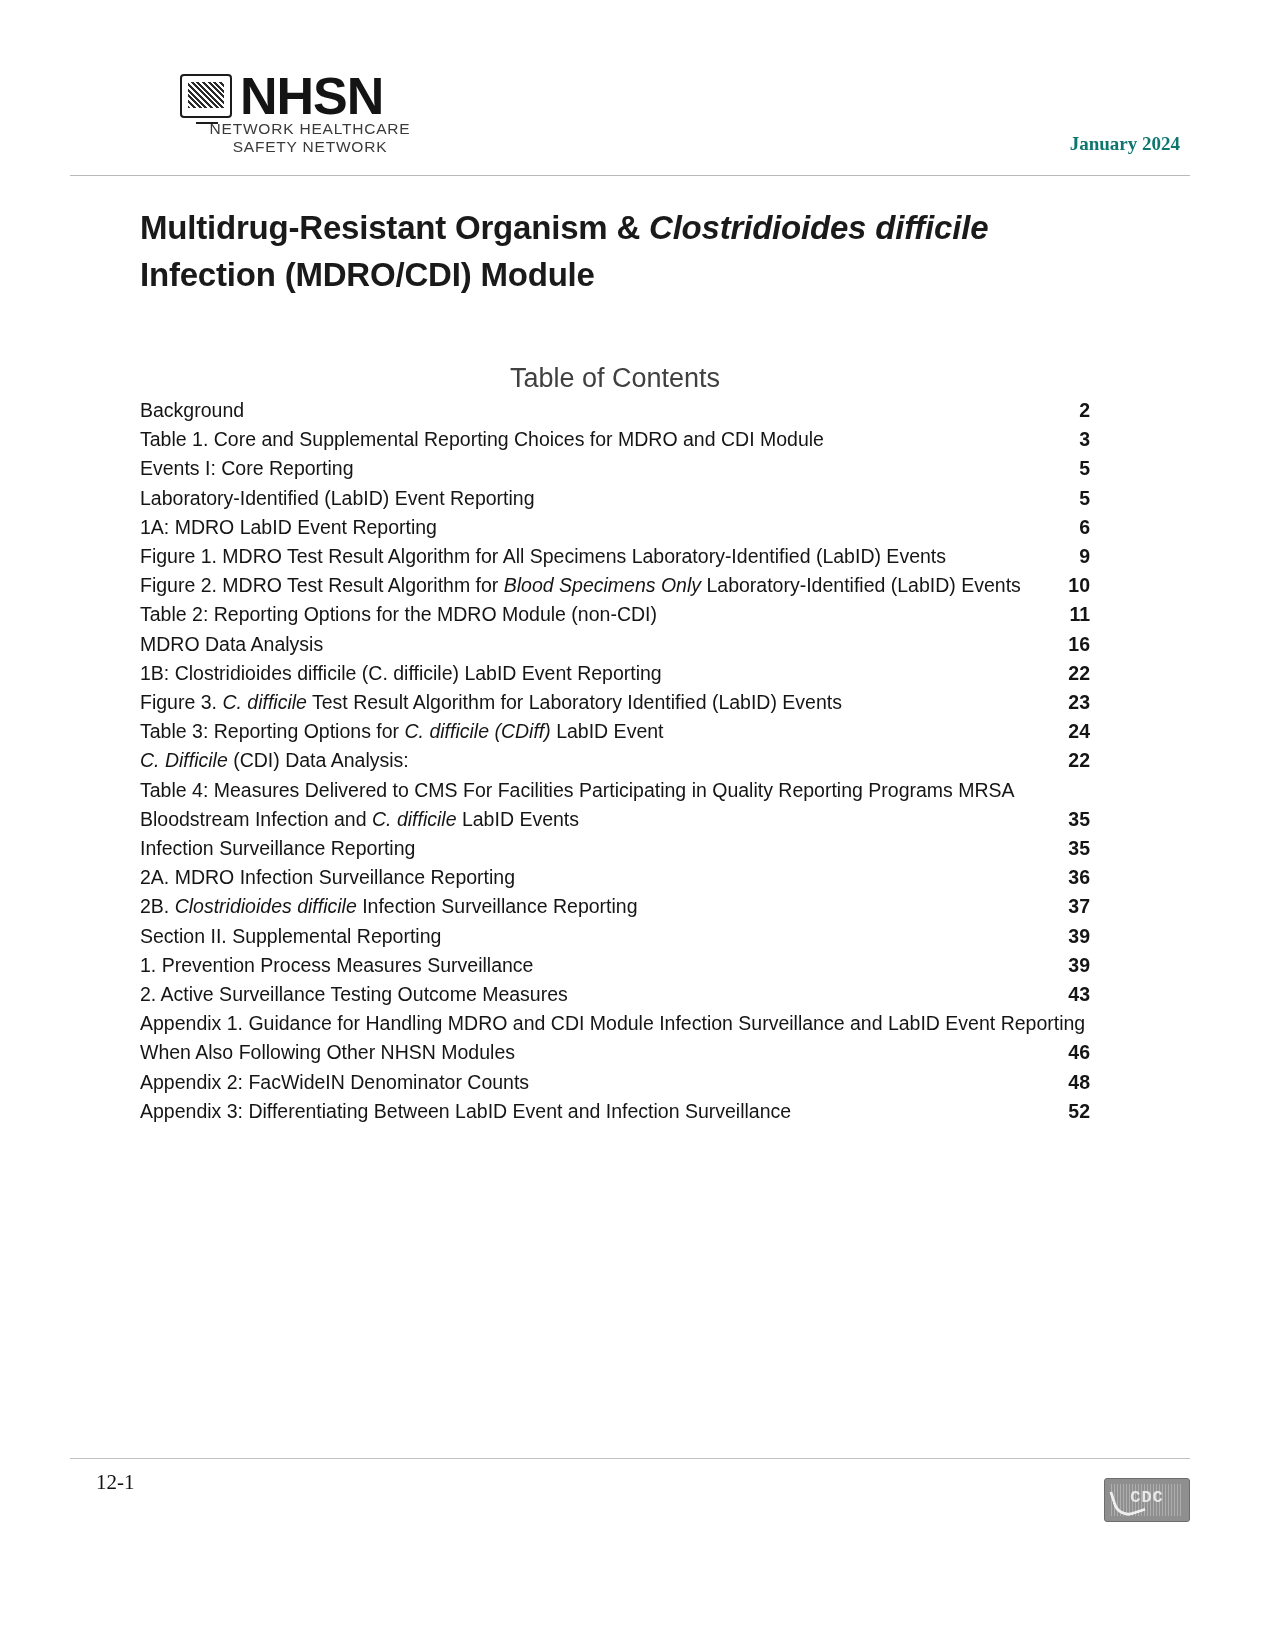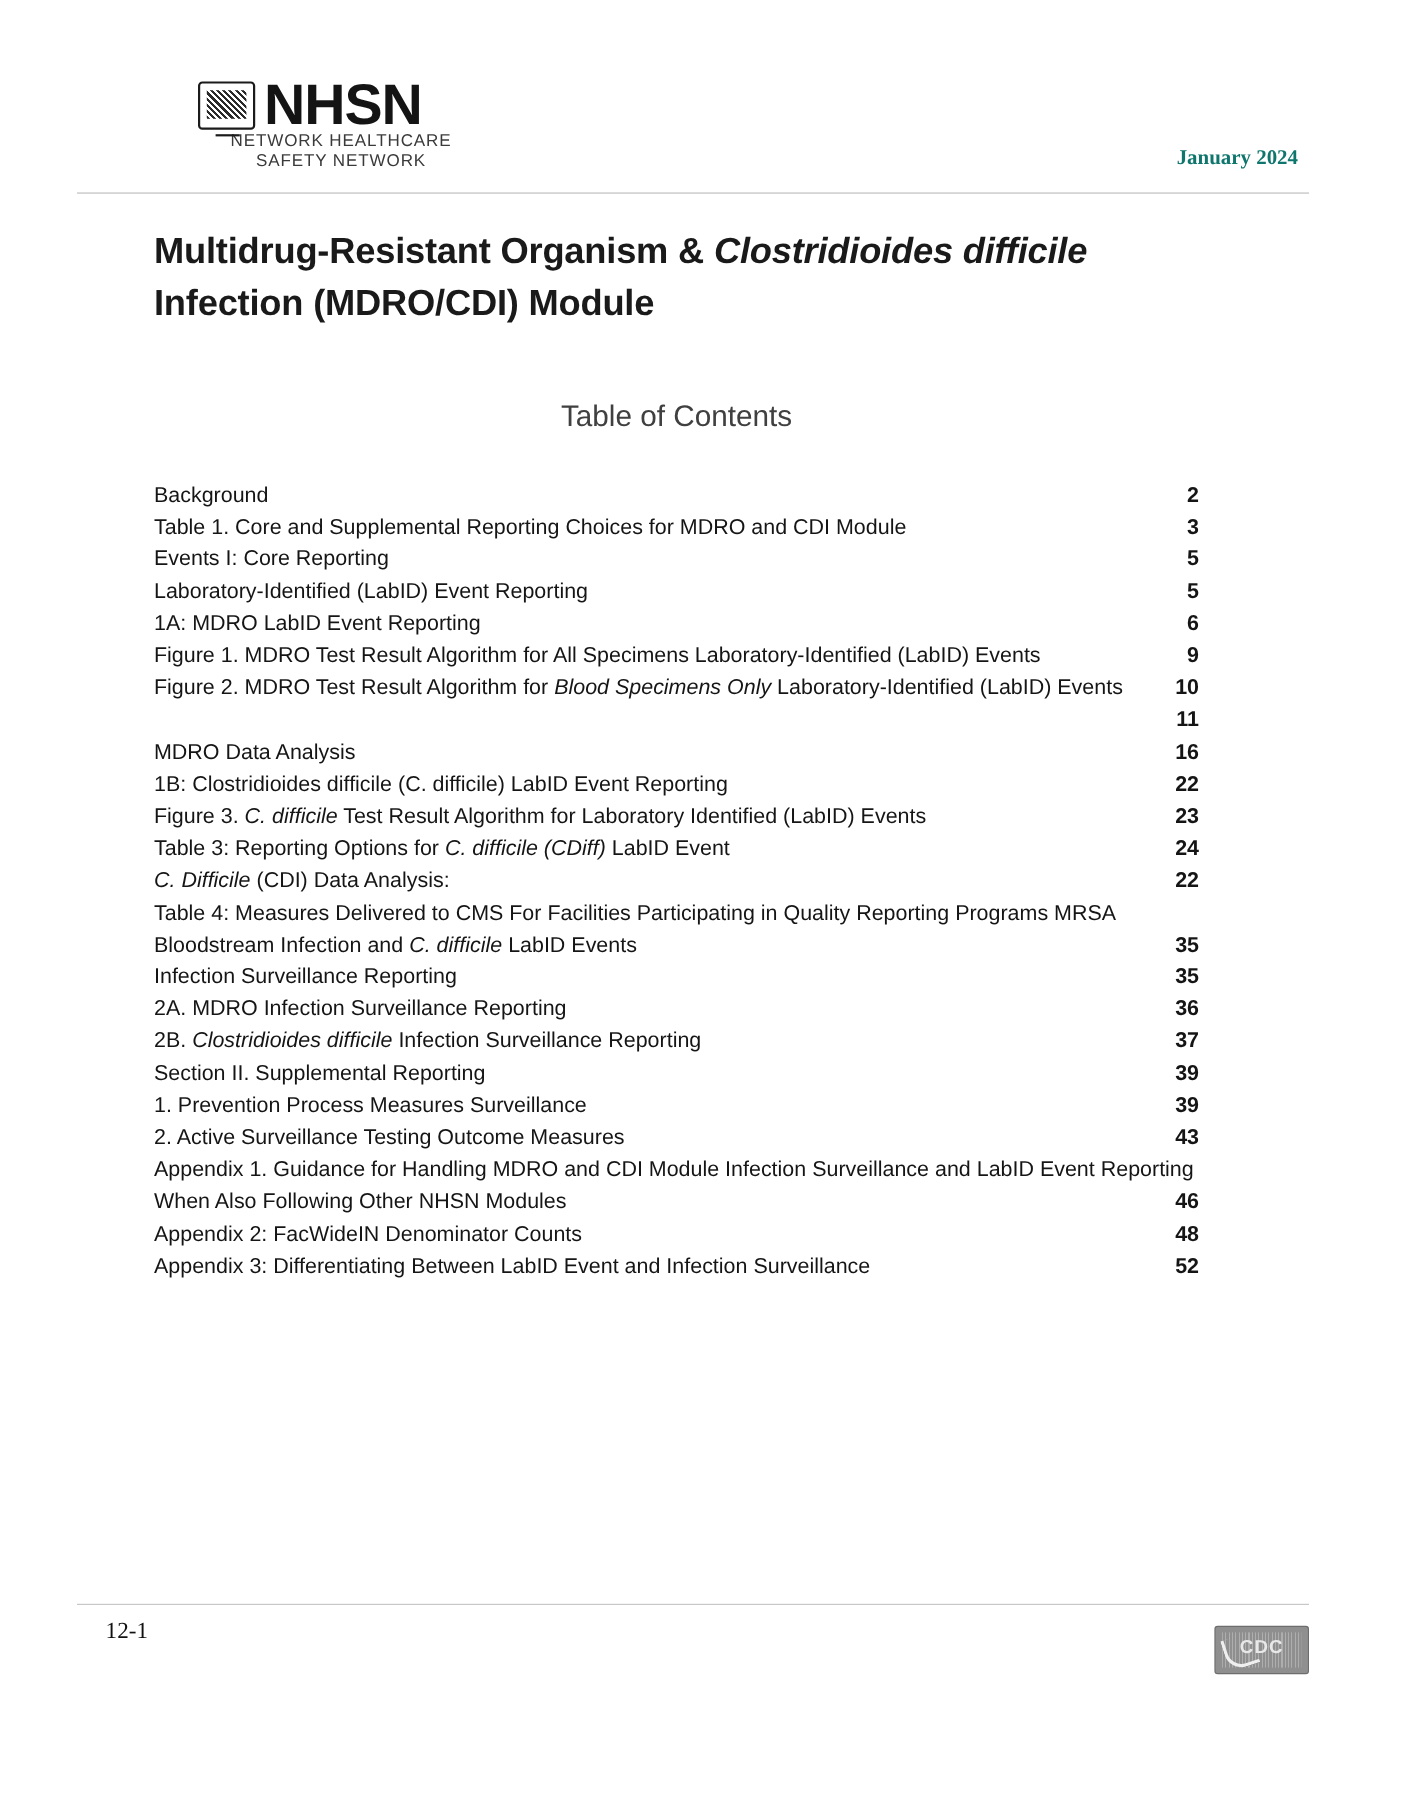--- a/index.html
+++ b/index.html
@@ -134,21 +134,20 @@
     font-family: Liberation Sans, sans-serif;
     font-size: 27px;
     color: #404040;
   }
 
   .toc {
     position: absolute;
     left: 140px;
     top: 396px;
     width: 950px;
-    margin-top: 40px;
   }
   .toc-row {
     position: relative;
     font-size: 19.5px;
     line-height: 29.2px;
     color: #151515;
     min-height: 29.2px;
   }
   .toc-label {
     display: inline;
@@ -201,21 +200,21 @@
     right: 6px; bottom: 5px;
     background:
       repeating-linear-gradient(90deg,
         rgba(255,255,255,.28) 0px, rgba(255,255,255,.28) 1px,
         rgba(0,0,0,0) 1px, rgba(0,0,0,0) 3px);
   }
   .footer-badge .badge-text {
     position: absolute;
     left: 0; right: 0; top: 9px;
     text-align: center;
-    font-family: Liberation Sans, sans-serif;
+    font-family: Liberation Mono, monospace;
     font-size: 17px;
     font-weight: bold;
     color: #e8e8e8;
     letter-spacing: 1px;
   }
   .footer-badge .badge-swoosh {
     position: absolute;
     left: 8px; top: 8px;
     width: 26px; height: 26px;
     border-left: 3px solid #efefef;
@@ -255,21 +254,21 @@
   <div class="toc-heading">Table of Contents</div>
 
   <div class="toc" id="toc-list">
       <div class="toc-row"><span class="toc-label">Background</span><span class="toc-page">2</span></div>
       <div class="toc-row"><span class="toc-label">Table 1.  Core and Supplemental Reporting Choices for MDRO and CDI Module</span><span class="toc-page">3</span></div>
       <div class="toc-row"><span class="toc-label">Events I: Core Reporting</span><span class="toc-page">5</span></div>
       <div class="toc-row"><span class="toc-label">Laboratory-Identified (LabID) Event Reporting</span><span class="toc-page">5</span></div>
       <div class="toc-row"><span class="toc-label">1A: MDRO LabID Event Reporting</span><span class="toc-page">6</span></div>
       <div class="toc-row"><span class="toc-label">Figure 1. MDRO Test Result Algorithm for All Specimens Laboratory-Identified (LabID) Events</span><span class="toc-page">9</span></div>
       <div class="toc-row"><span class="toc-label">Figure 2. MDRO Test Result Algorithm for <em>Blood Specimens Only</em> Laboratory-Identified (LabID) Events</span><span class="toc-page">10</span></div>
-      <div class="toc-row"><span class="toc-page">11</span></div>
+      <div class="toc-row"><span class="toc-label">Table 2: Reporting Options for the MDRO Module (non-CDI)</span><span class="toc-page">11</span></div>
       <div class="toc-row"><span class="toc-label">MDRO Data Analysis</span><span class="toc-page">16</span></div>
       <div class="toc-row"><span class="toc-label">1B: Clostridioides difficile (C. difficile) LabID Event Reporting</span><span class="toc-page">22</span></div>
       <div class="toc-row"><span class="toc-label">Figure 3.  <em>C. difficile</em> Test Result Algorithm for Laboratory Identified (LabID) Events</span><span class="toc-page">23</span></div>
       <div class="toc-row"><span class="toc-label">Table 3: Reporting Options for <em>C. difficile (CDiff)</em> LabID Event</span><span class="toc-page">24</span></div>
       <div class="toc-row"><span class="toc-label"><em>C. Difficile</em> (CDI) Data Analysis:</span><span class="toc-page">22</span></div>
       <div class="toc-row wrap"><span class="toc-label">Table 4:  Measures Delivered to CMS For Facilities Participating in Quality Reporting Programs MRSA Bloodstream Infection and <em>C. difficile</em> LabID Events</span><span class="toc-page">35</span></div>
       <div class="toc-row"><span class="toc-label">Infection Surveillance Reporting</span><span class="toc-page">35</span></div>
       <div class="toc-row"><span class="toc-label">2A. MDRO Infection Surveillance Reporting</span><span class="toc-page">36</span></div>
       <div class="toc-row"><span class="toc-label">2B. <em>Clostridioides difficile</em> Infection Surveillance Reporting</span><span class="toc-page">37</span></div>
       <div class="toc-row"><span class="toc-label">Section II. Supplemental Reporting</span><span class="toc-page">39</span></div>

